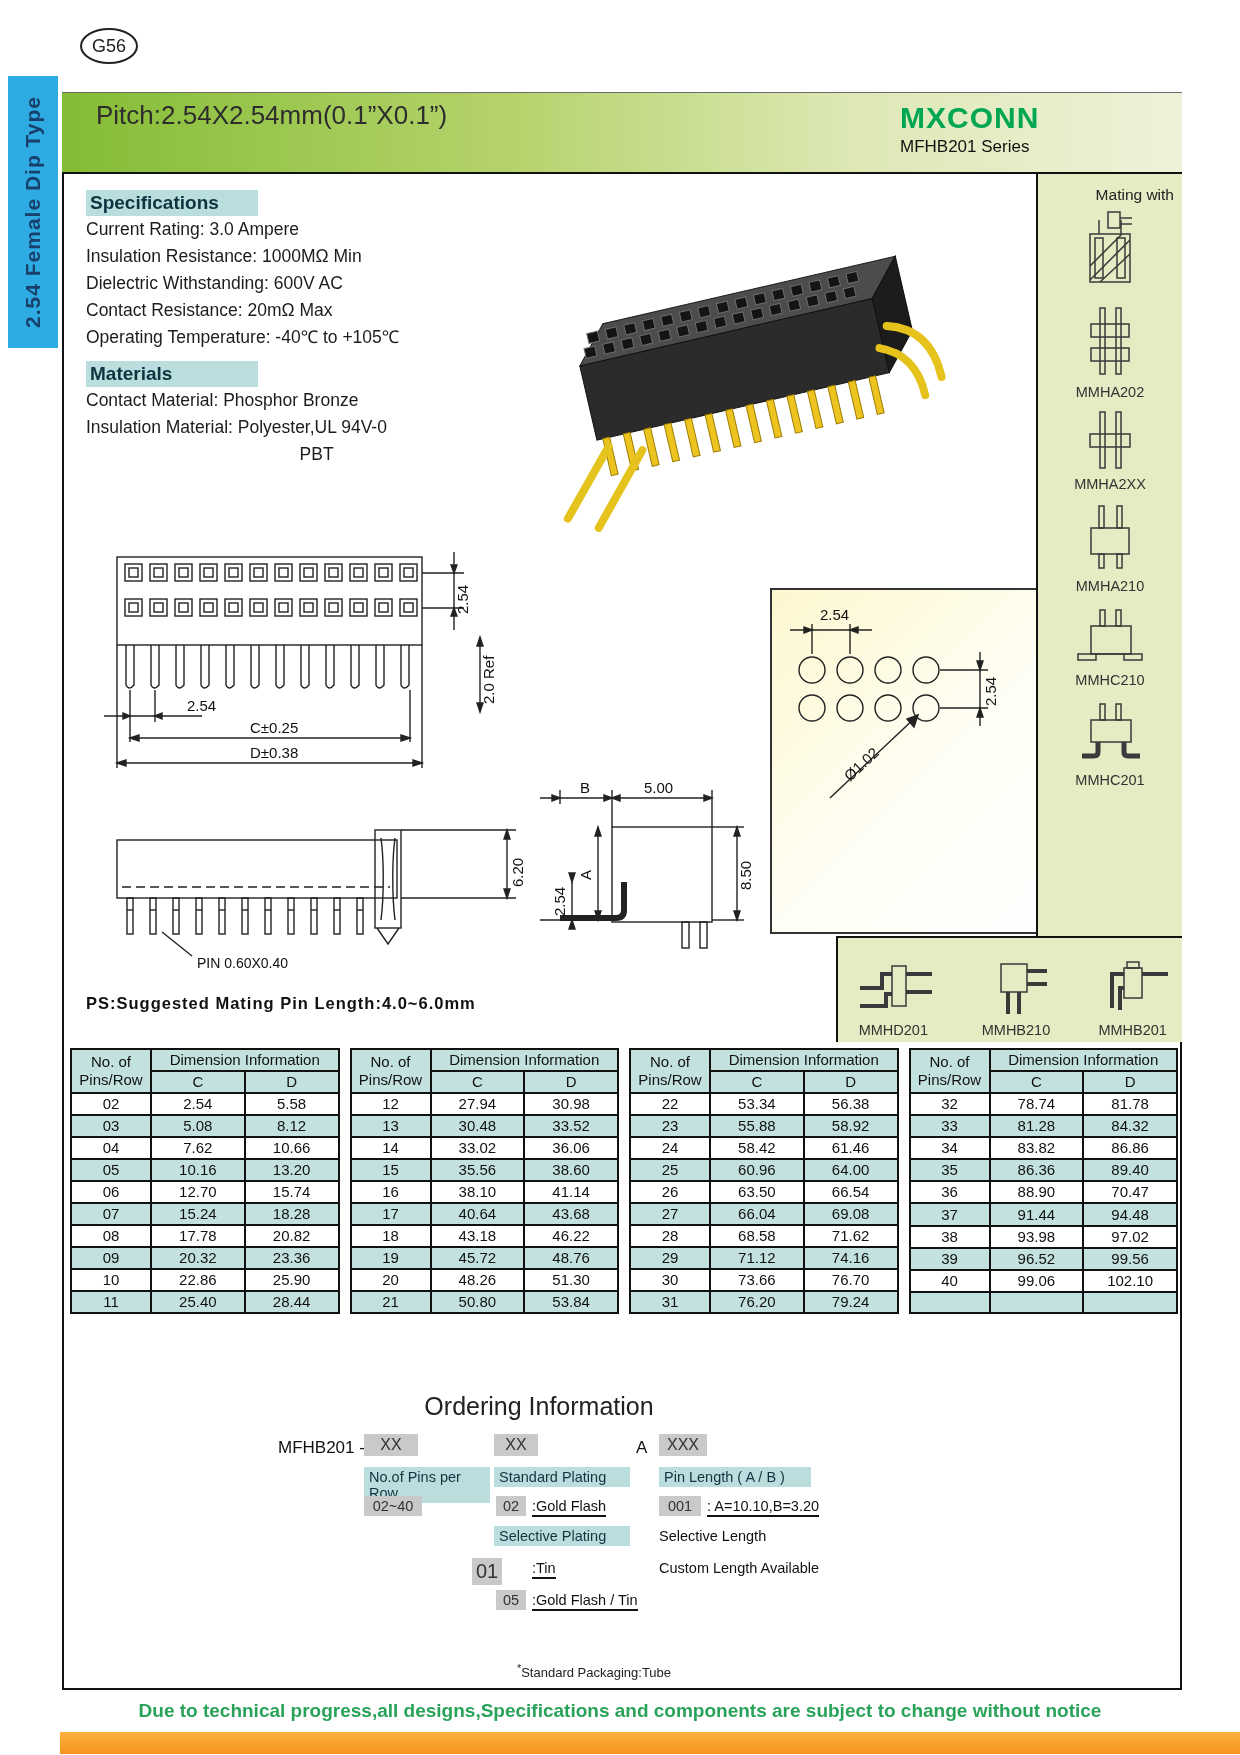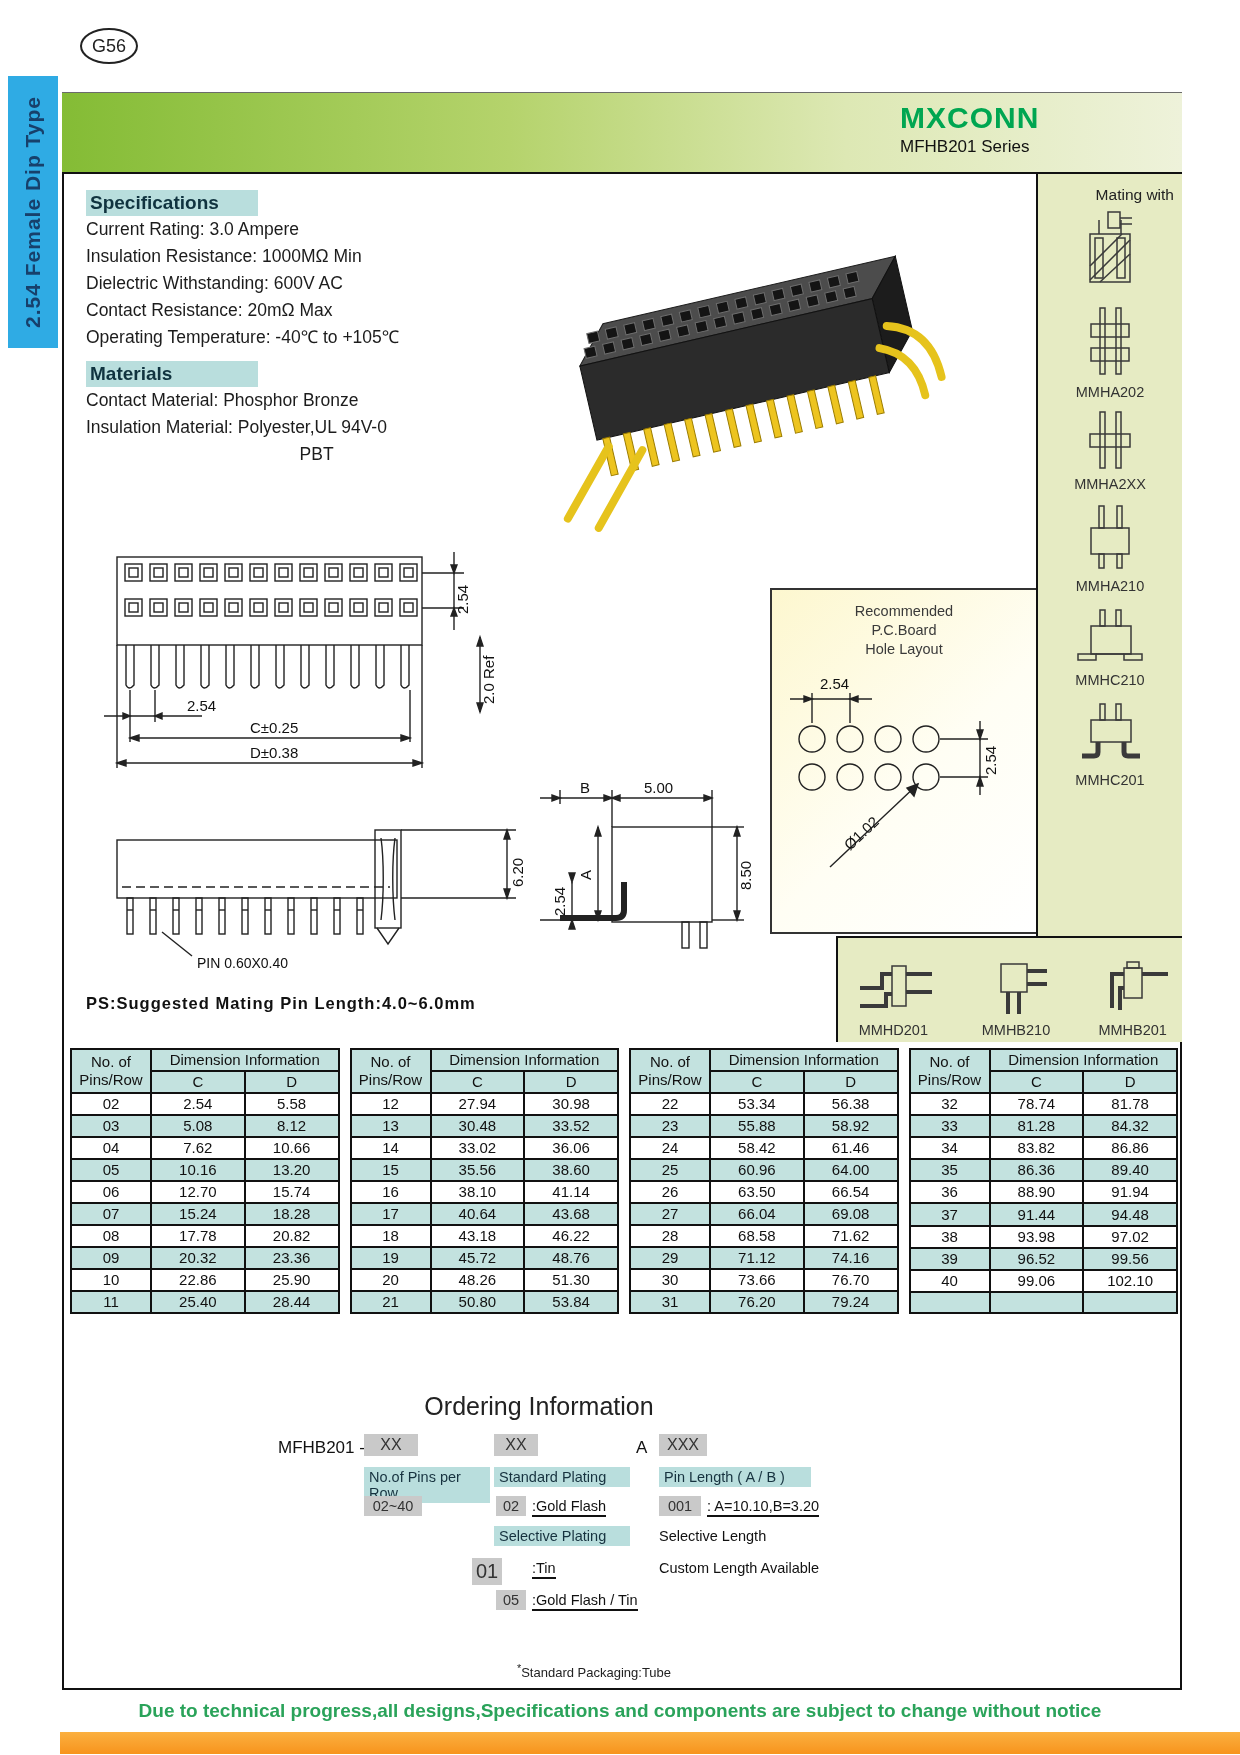--- a/index.html
+++ b/index.html
@@ -79,20 +79,21 @@
 
 <div class="page">
 
   <div class="abs badge">G56</div>
 
   <div class="abs side-tab">
     <span>2.54 Female Dip Type</span>
   </div>
 
   <div class="abs header-bar">
+    <div class="header-title1">Pitch:2.54X2.54mm(0.1”X0.1”)</div>
     <div class="brand">
       <div class="brand-name">MXCONN</div>
       <div class="brand-series">MFHB201 Series</div>
     </div>
   </div>
 
   <div class="abs frame">
 
     <div class="abs" style="left:22px; top:16px;">
       <div class="sec-heading">Specifications</div>
@@ -314,25 +315,20 @@
         <text x="552" y="251">5.00</text>
         <text transform="rotate(-90 499 338)" x="499" y="338">A</text>
         <text transform="rotate(-90 473 374)" x="473" y="374">2.54</text>
         <text transform="rotate(-90 659 348)" x="659" y="348">8.50</text>
       </g>
     </svg>
 
     <div class="abs ps-note">PS:Suggested Mating Pin Length:4.0~6.0mm</div>
 
     <div class="abs hole-box">
-      <div class="hole-title">
-        <div>Recommended</div>
-        <div>P.C.Board</div>
-        <div>Hole  Layout</div>
-      </div>
       <svg width="264" height="250" viewBox="0 0 264 250">
         <g stroke="#222" fill="none" stroke-width="1.4">
           <circle cx="40" cy="80" r="13"></circle>
             <circle cx="78" cy="80" r="13"></circle>
             <circle cx="116" cy="80" r="13"></circle>
             <circle cx="154" cy="80" r="13"></circle>
           <circle cx="40" cy="118" r="13"></circle>
             <circle cx="78" cy="118" r="13"></circle>
             <circle cx="116" cy="118" r="13"></circle>
             <circle cx="154" cy="118" r="13"></circle>
@@ -714,21 +710,21 @@
               <td>86.86</td>
             </tr>
             <tr class="alt">
               <td>35</td>
               <td>86.36</td>
               <td>89.40</td>
             </tr>
             <tr>
               <td>36</td>
               <td>88.90</td>
-              <td>91.94</td>
+              <td>70.47</td>
             </tr>
             <tr class="alt">
               <td>37</td>
               <td>91.44</td>
               <td>94.48</td>
             </tr>
             <tr>
               <td>38</td>
               <td>93.98</td>
               <td>97.02</td>

